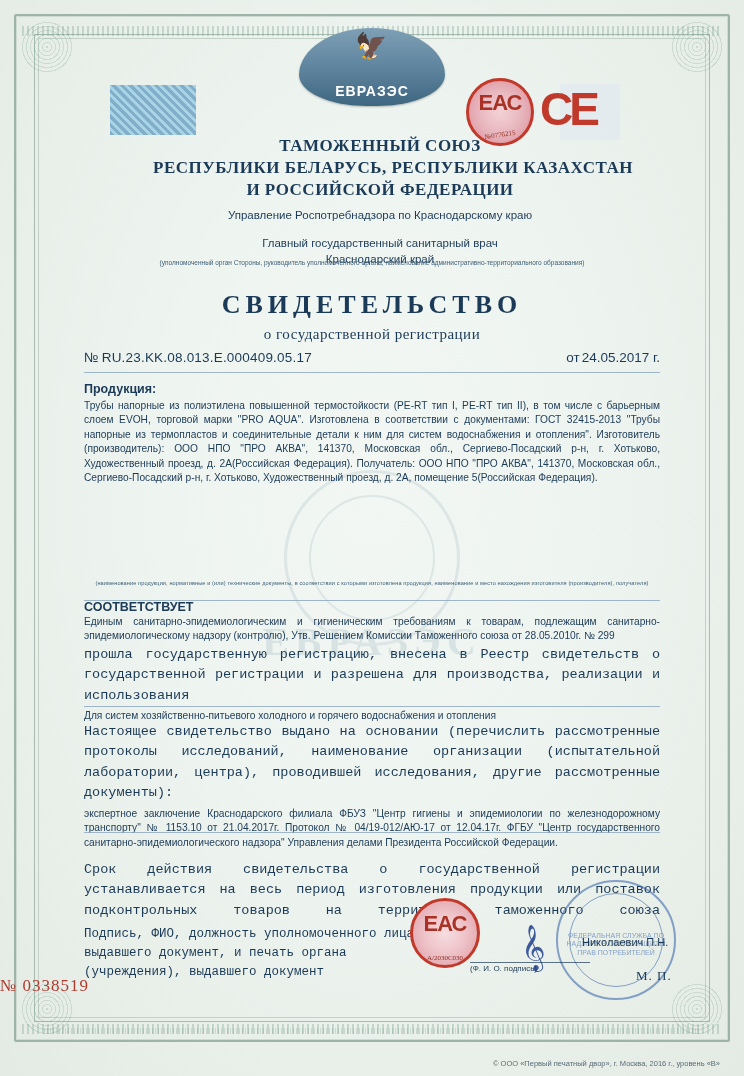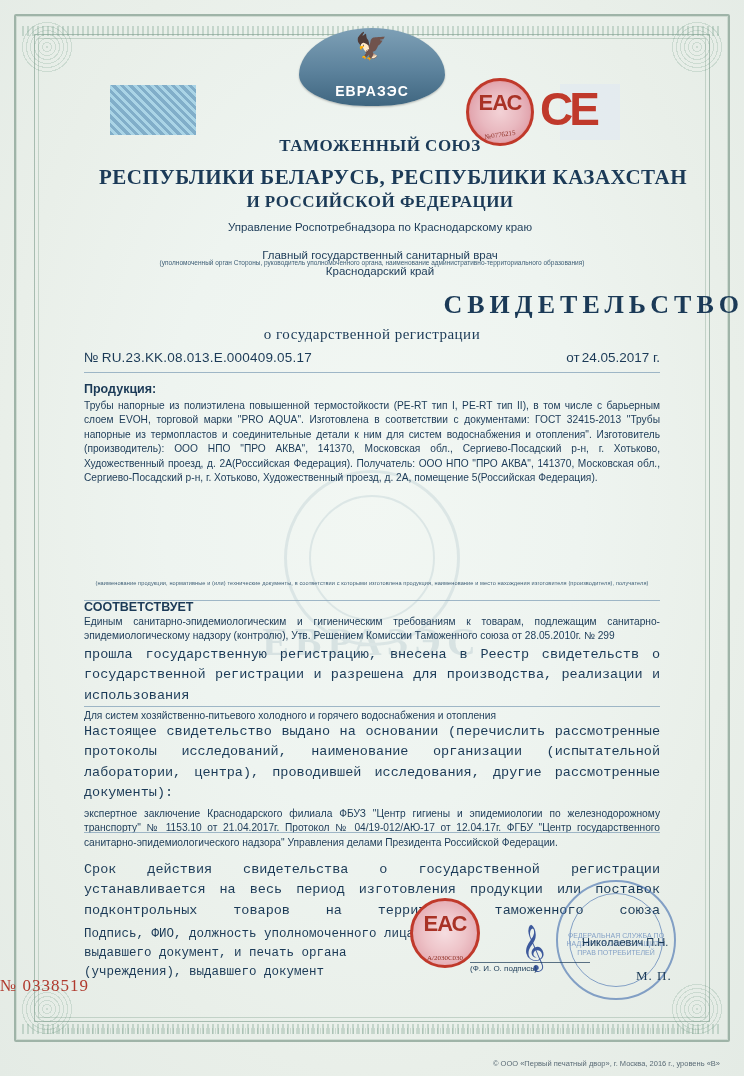--- a/index.html
+++ b/index.html
@@ -112,31 +112,31 @@
     font-family:"Liberation Sans",sans-serif;font-weight:bold;letter-spacing:-4px;
   }
   .blue-box{
     position:absolute;left:560px;top:84px;width:60px;height:56px;
     background:#dfe7f2;opacity:.55;
   }
   .title-block{
     position:absolute;left:16px;right:0;top:136px;text-align:center;color:#1b3a57;
   }
   .t1{font-size:17px;font-weight:bold;letter-spacing:.5px;}
-  .t2{font-size:21px;font-weight:bold;letter-spacing:.5px;margin-top:9px;padding-left:26px;}
+  .t2{font-size:17px;font-weight:bold;letter-spacing:.5px;margin-top:2px;padding-left:26px;}
   .t3{font-size:17px;font-weight:bold;letter-spacing:.5px;margin-top:2px;}
   .org{font-size:11.5px;margin-top:7px;line-height:1.45;font-family:"Liberation Sans",sans-serif;}
   .tiny-note{
     position:absolute;left:0;right:0;top:259px;text-align:center;
     font-size:6.5px;color:#3f5f77;font-family:"Liberation Sans",sans-serif;
   }
   .doc-title{
     position:absolute;left:0;right:0;top:290px;text-align:center;color:#1b3a57;
   }
-  .doc-title .dt1{font-size:26px;font-weight:bold;letter-spacing:5px;text-align:right;}
+  .doc-title .dt1{font-size:26px;font-weight:bold;letter-spacing:5px;}
   .doc-title .dt2{font-size:15px;margin-top:6px;letter-spacing:.5px;}
   .numline{
     position:absolute;left:84px;right:84px;top:350px;
     display:flex;justify-content:space-between;align-items:flex-end;
     color:#1b3a57;font-size:13.5px;font-family:"Liberation Sans",sans-serif;
   }
   .numline .nl-left{letter-spacing:.2px;}
   .numline .nl-right{}
   .rule{
     position:absolute;height:1px;background:#8aa6bb;opacity:.8;

